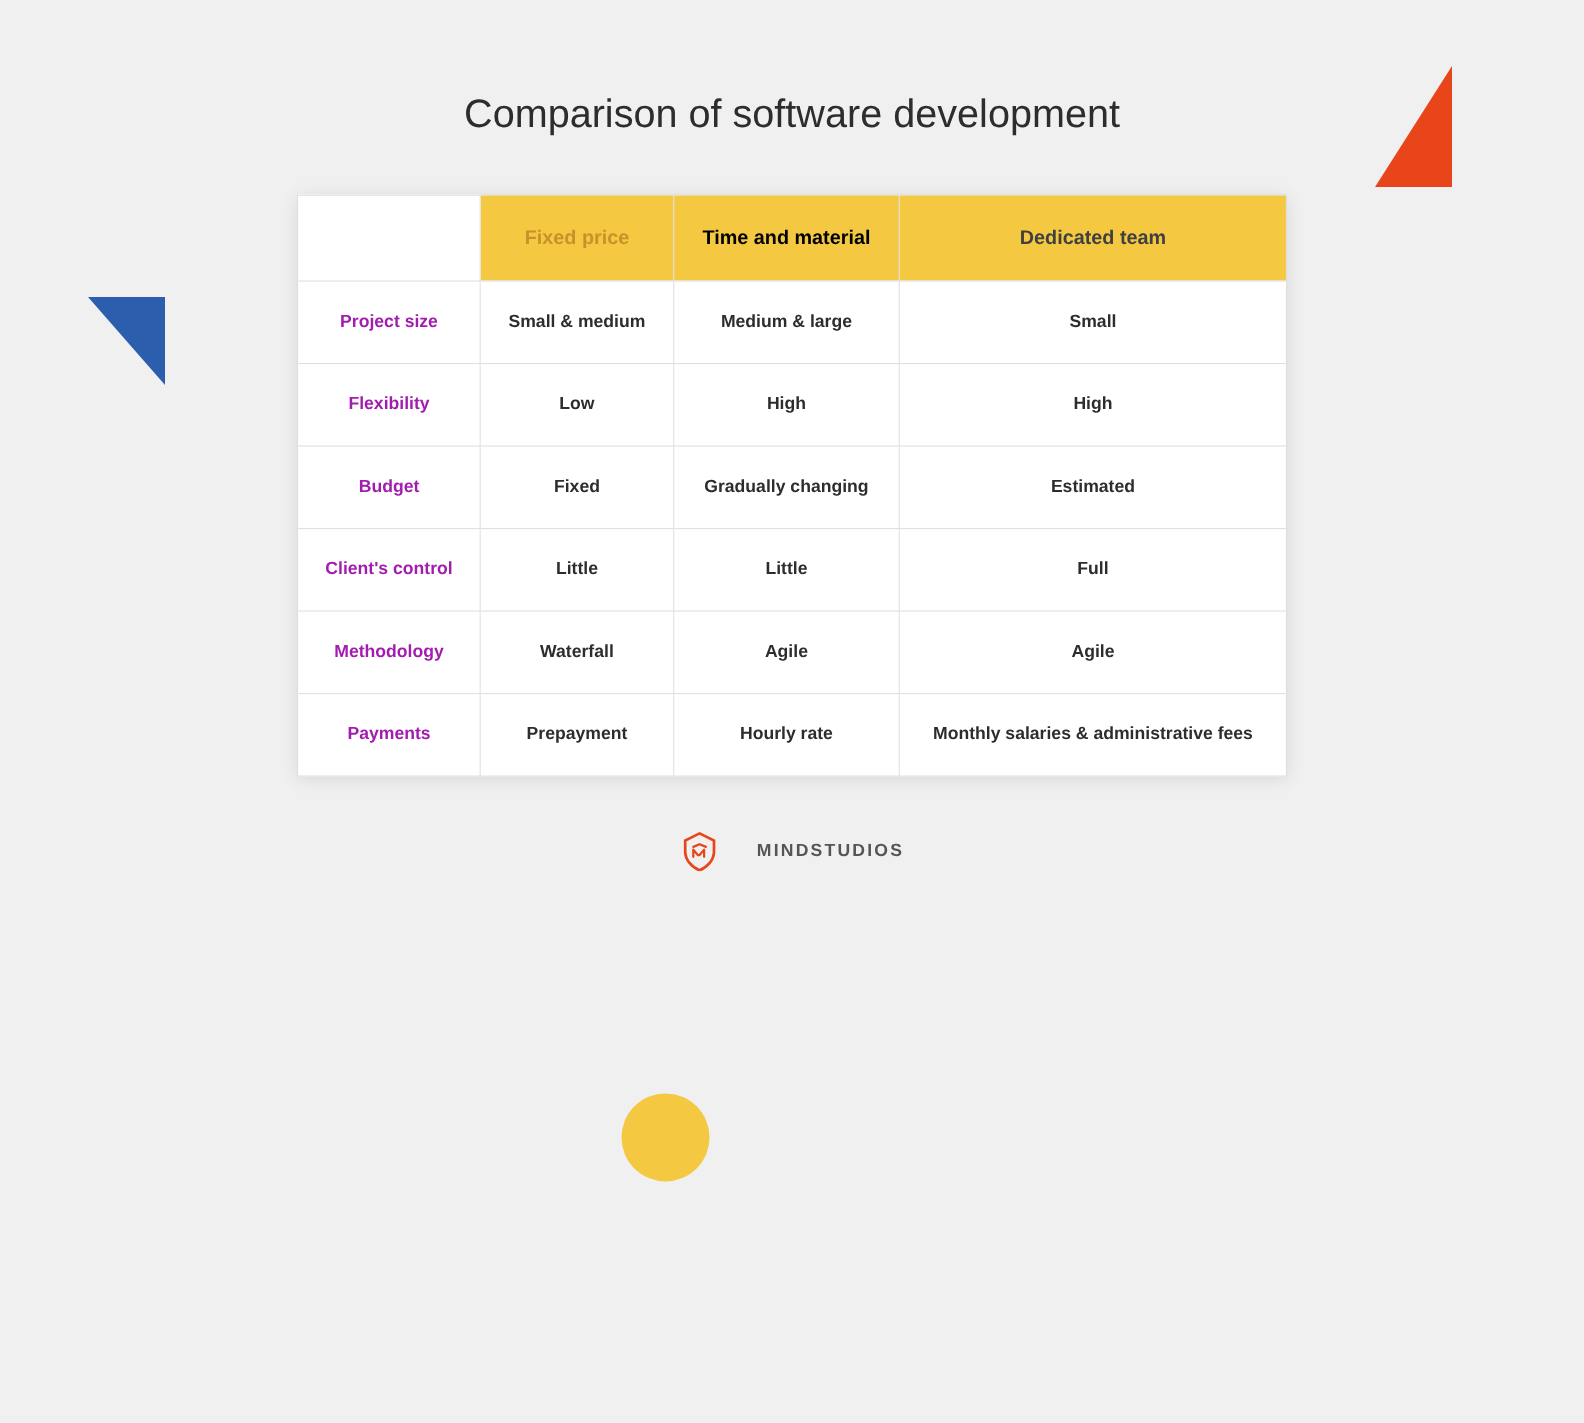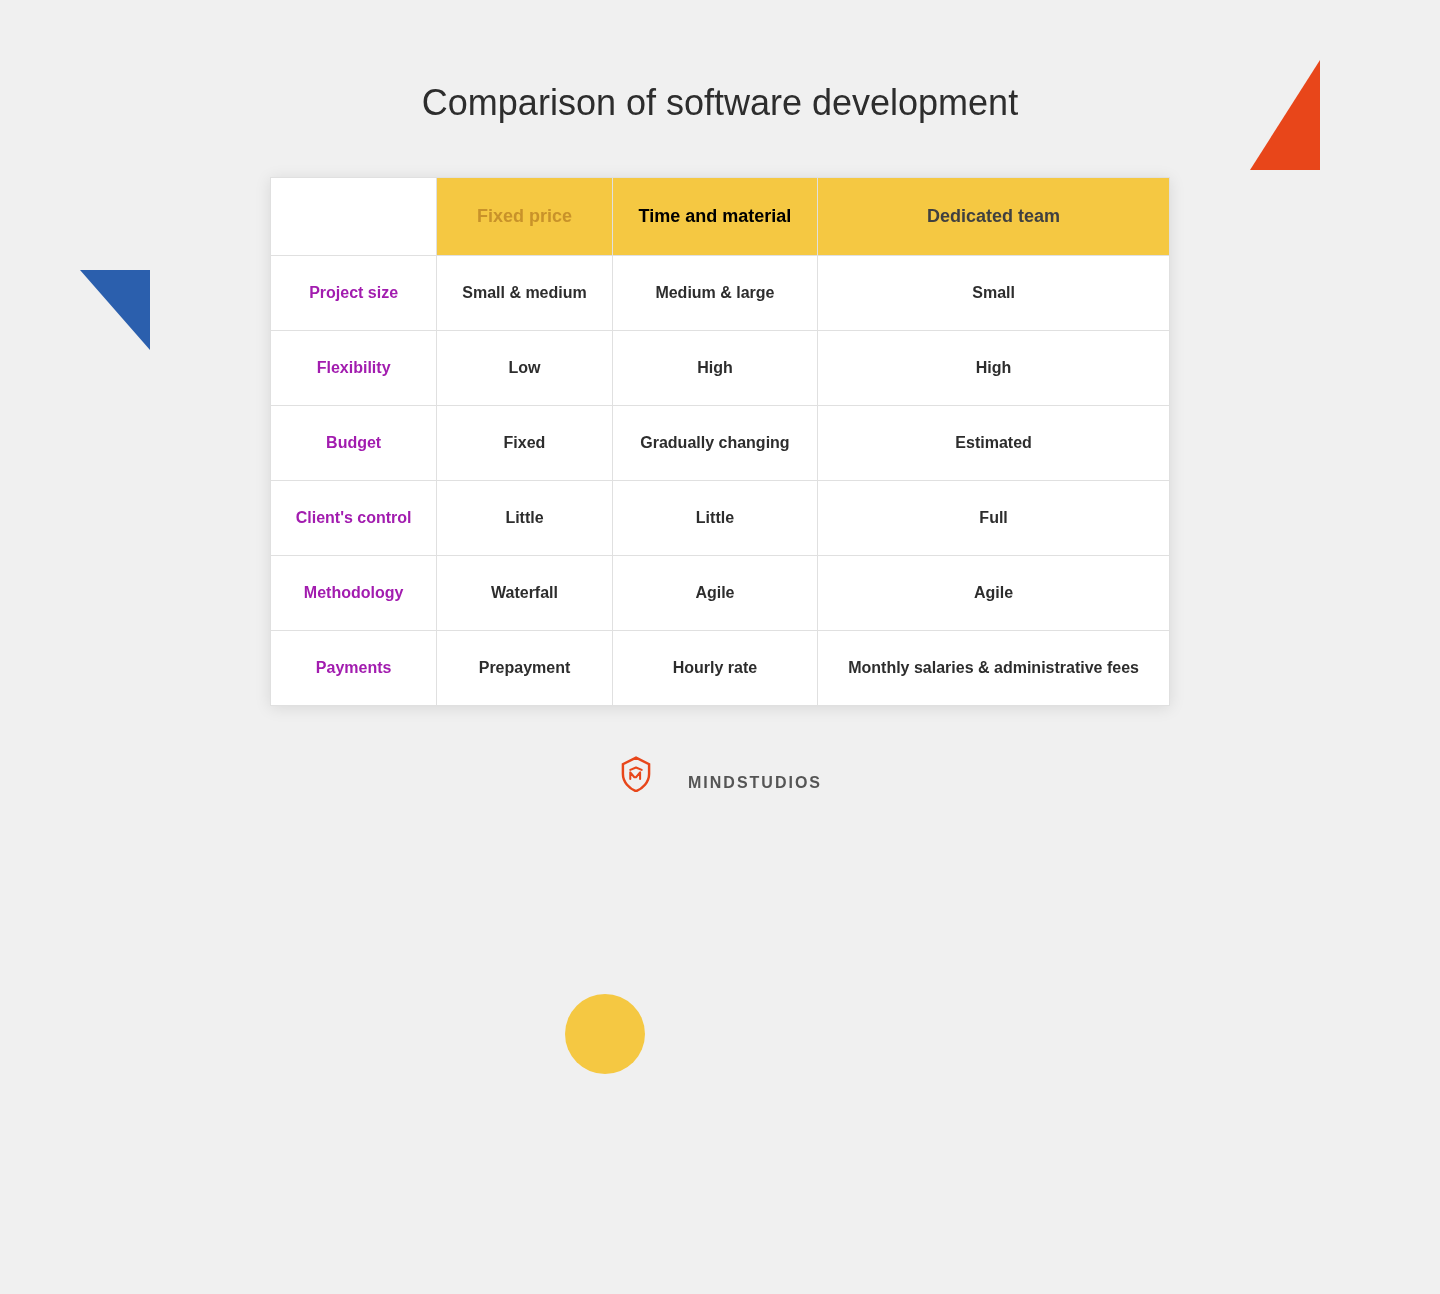--- a/index.html
+++ b/index.html
@@ -120,21 +120,21 @@
 
     tbody tr td:first-child {
       font-weight: 700;
       font-size: 16px;
       color: #a21caf;
     }
 
     
     .branding {
       display: flex;
-      align-items: flex-end;
+      align-items: center;
       justify-content: center;
       gap: 26px;
       margin-top: 50px;
       margin-bottom: 40px;
     }
 
     .brand-logo {
       display: flex;
       align-items: center;
     }

